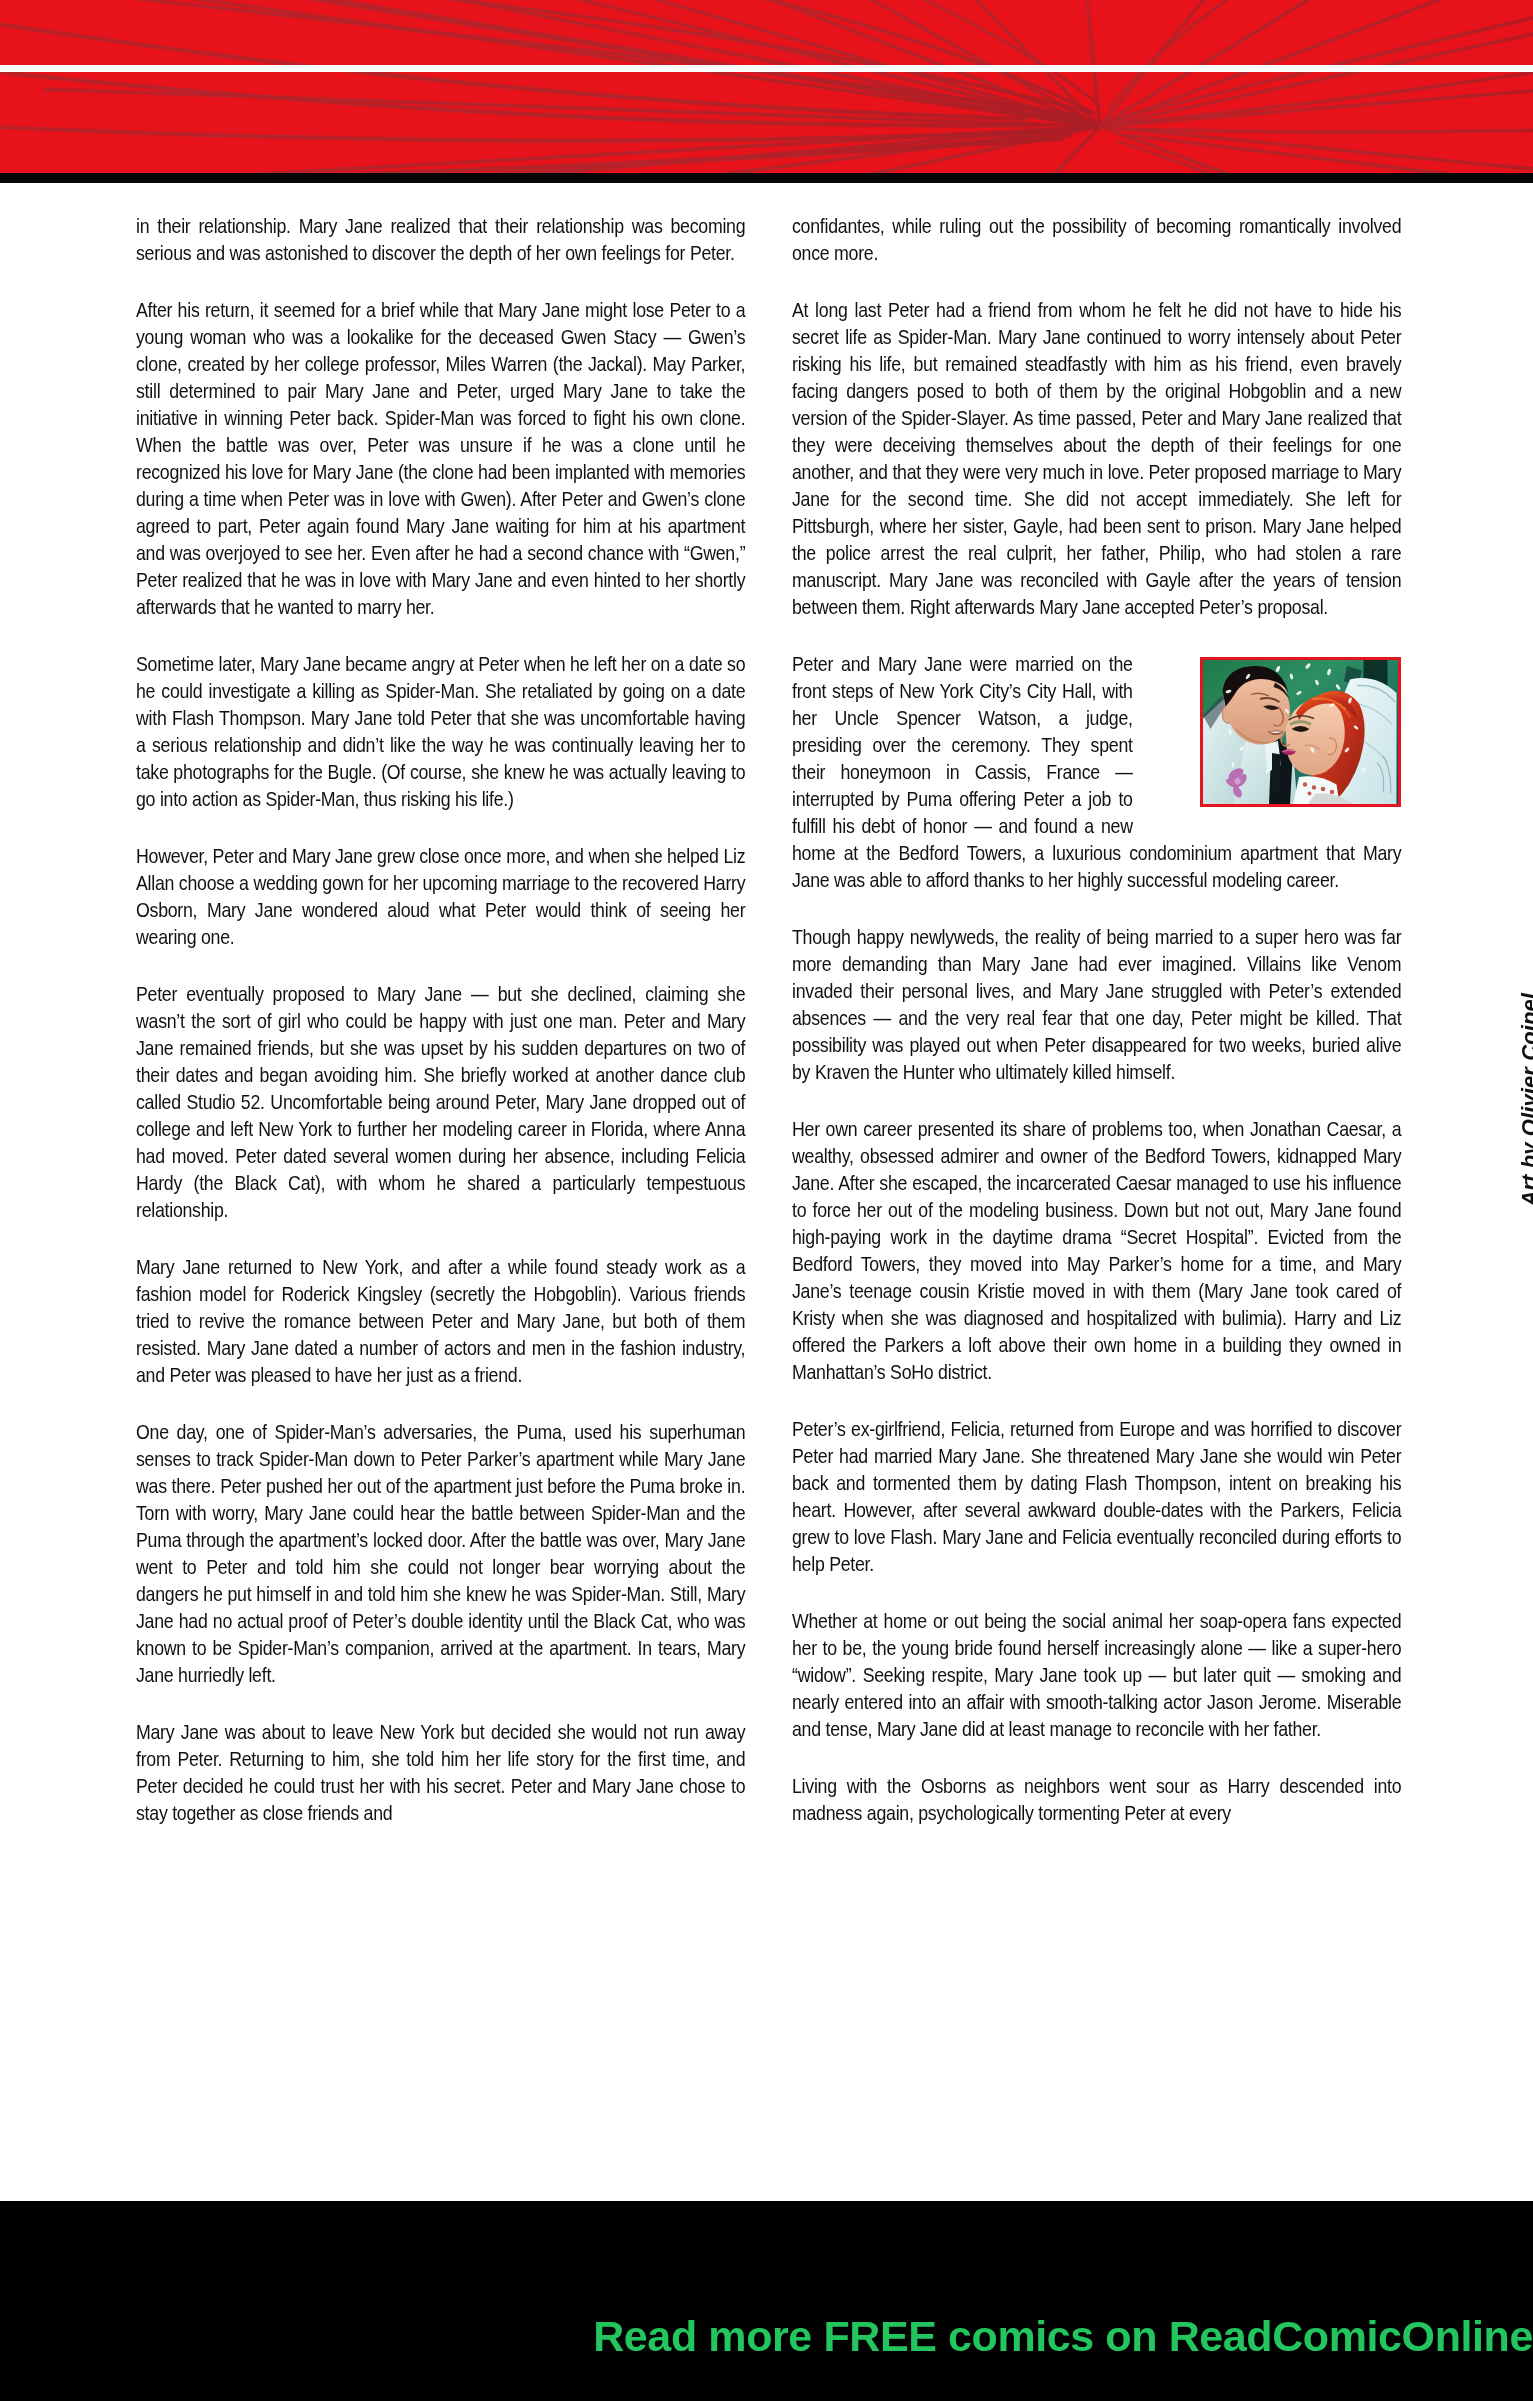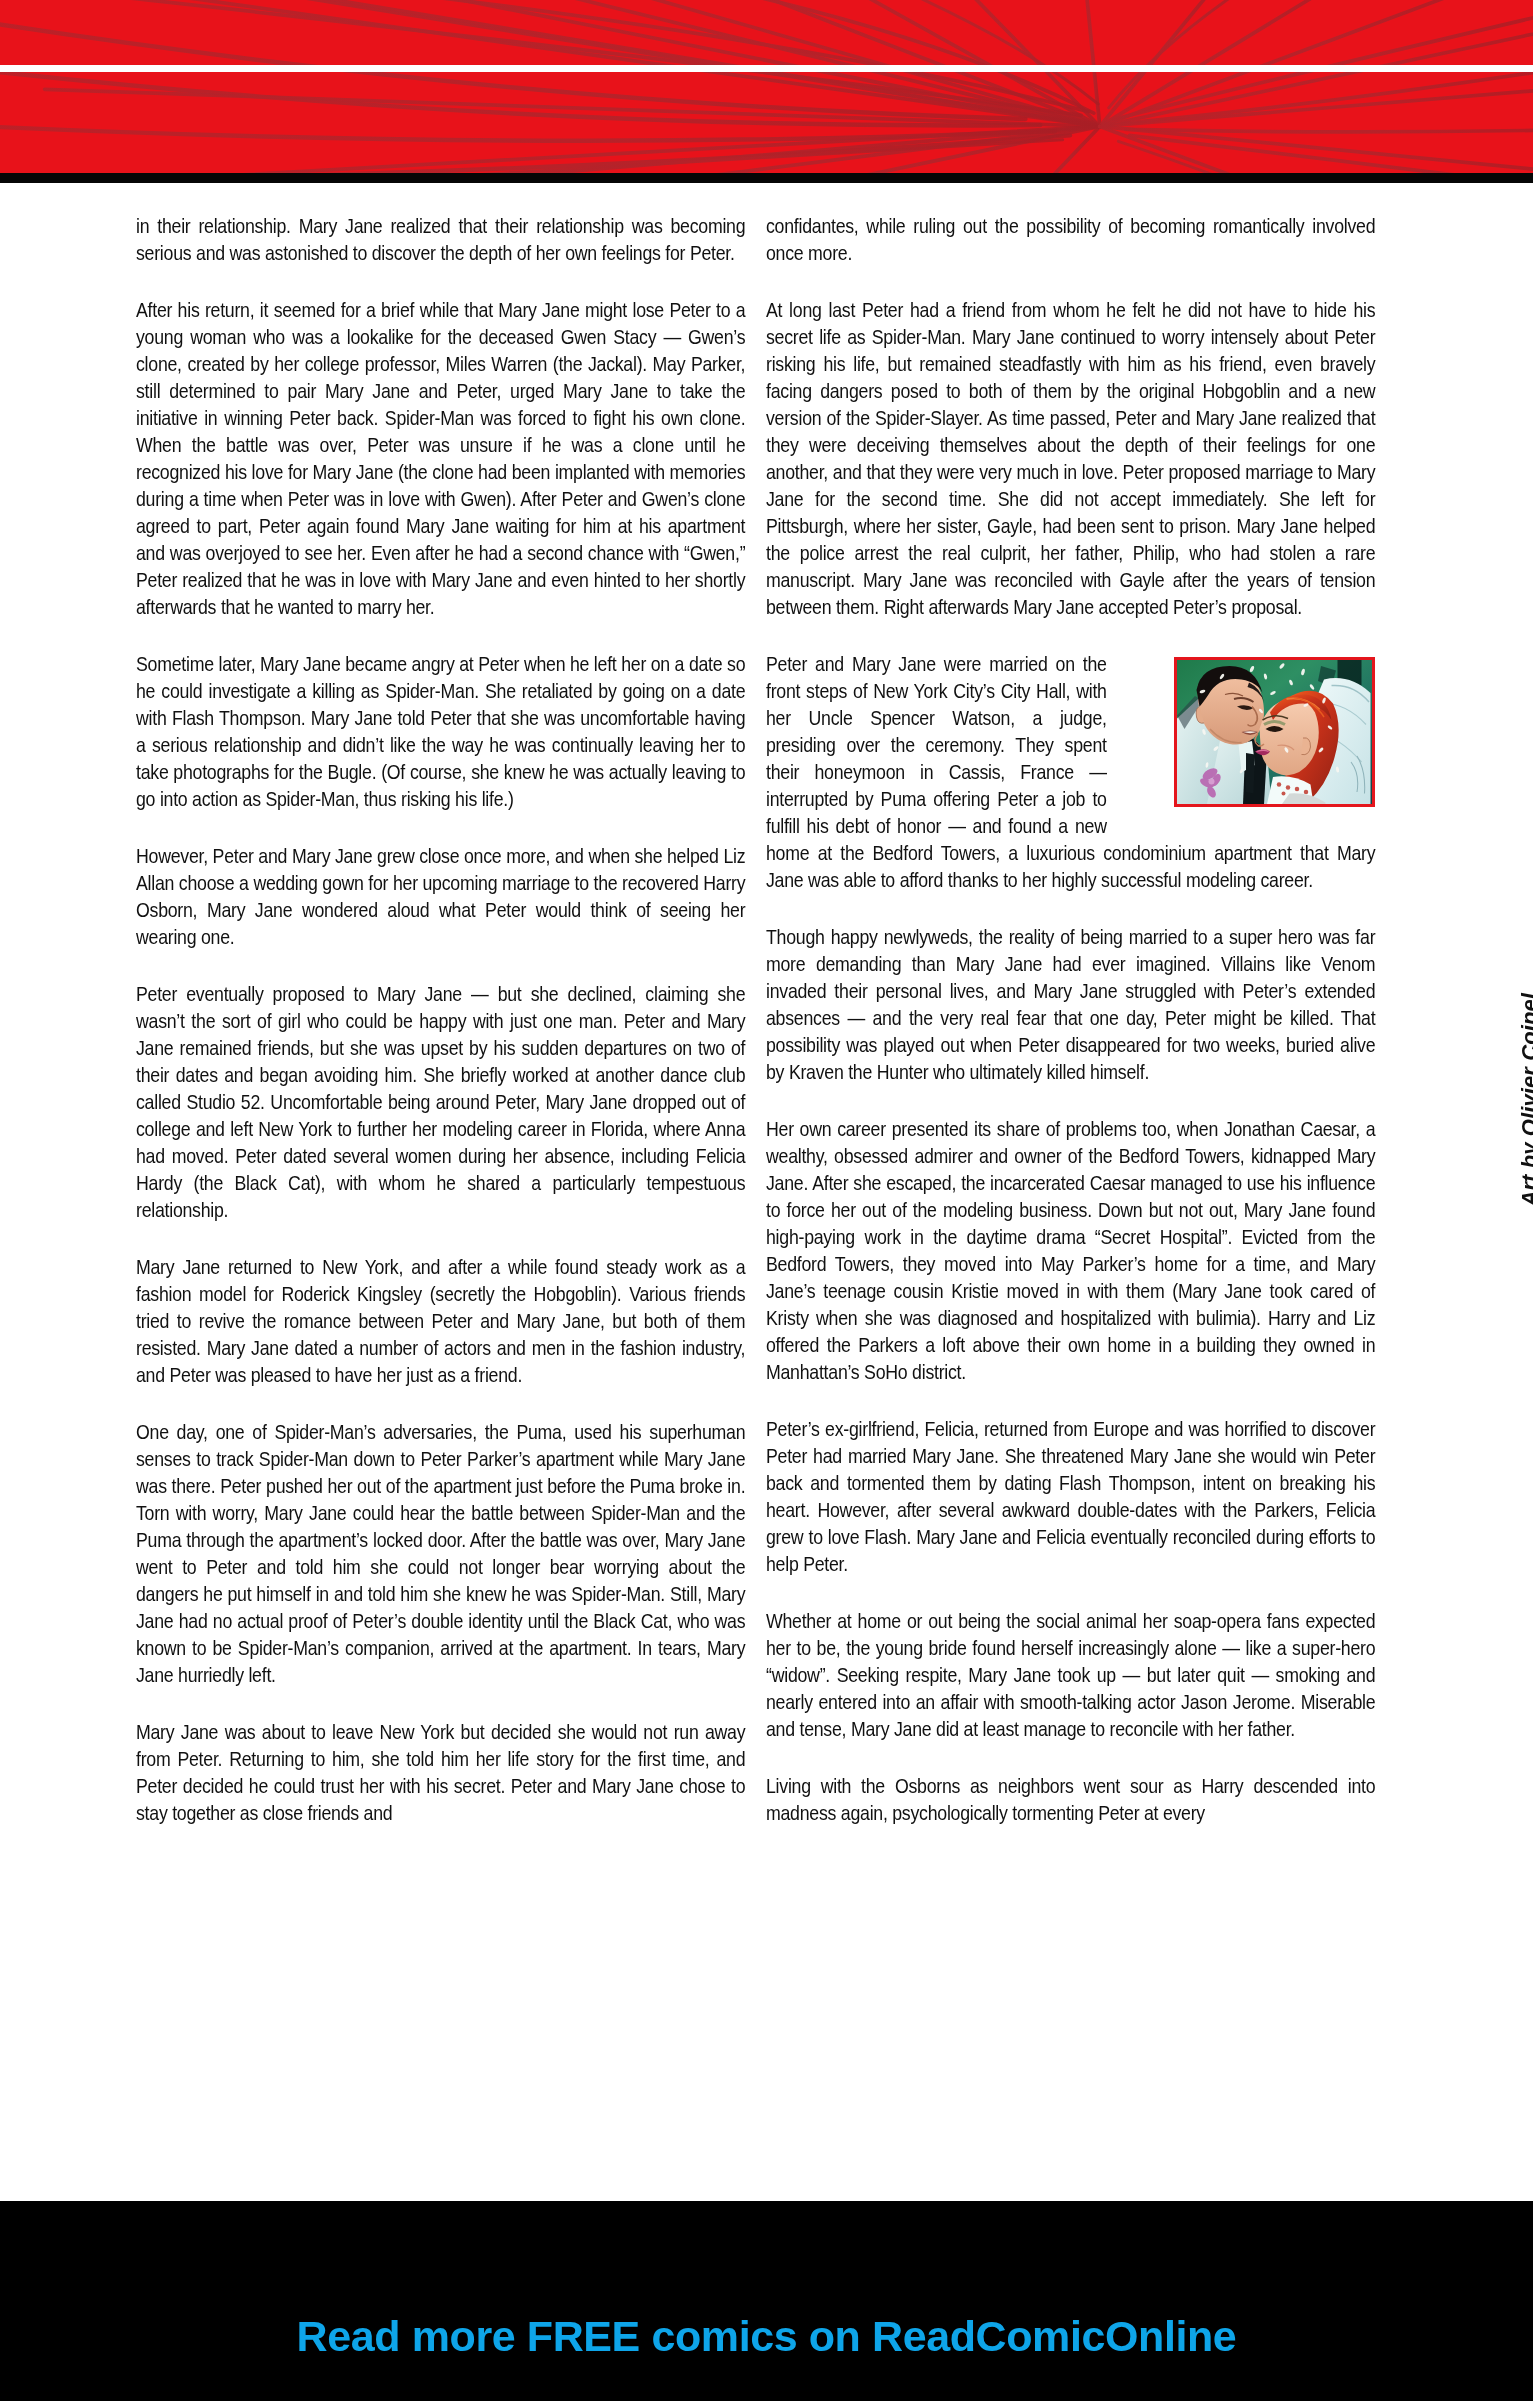--- a/index.html
+++ b/index.html
@@ -62,21 +62,21 @@
   #columns {
     position: absolute;
     left: 136px;
     top: 30px;
     width: 1266px;
   }
   .column {
     width: 609px;
     float: left;
   }
-  .column.left  { margin-right: 21px; }
+  .column.left  { margin-right: 47px; }
   .column p {
     margin: 0 0 30px 0;
     font-family: "Liberation Sans Narrow", "Liberation Sans", sans-serif;
     font-size: 20.4px;
     line-height: 27px;
     text-align: justify;
     color: #111111;
     letter-spacing: -0.3px;
     font-stretch: condensed;
     transform: scaleX(0.87);
@@ -127,22 +127,22 @@
     top: 2201px;
     width: 1533px;
     height: 200px;
     background: #000000;
   }
   #footer-text {
     position: absolute;
     left: 0;
     top: 111px;
     width: 1533px;
-    text-align: center;
-    color: #0ea5e9;
+    text-align: right;
+    color: #22c55e;
     font-family: "Liberation Sans Narrow", "Liberation Sans", sans-serif;
     font-size: 43px;
     font-weight: bold;
     letter-spacing: -0.4px;
   }
   .clearfix::after { content: ""; display: block; clear: both; }
 </style>
 </head>
 <body>
 

